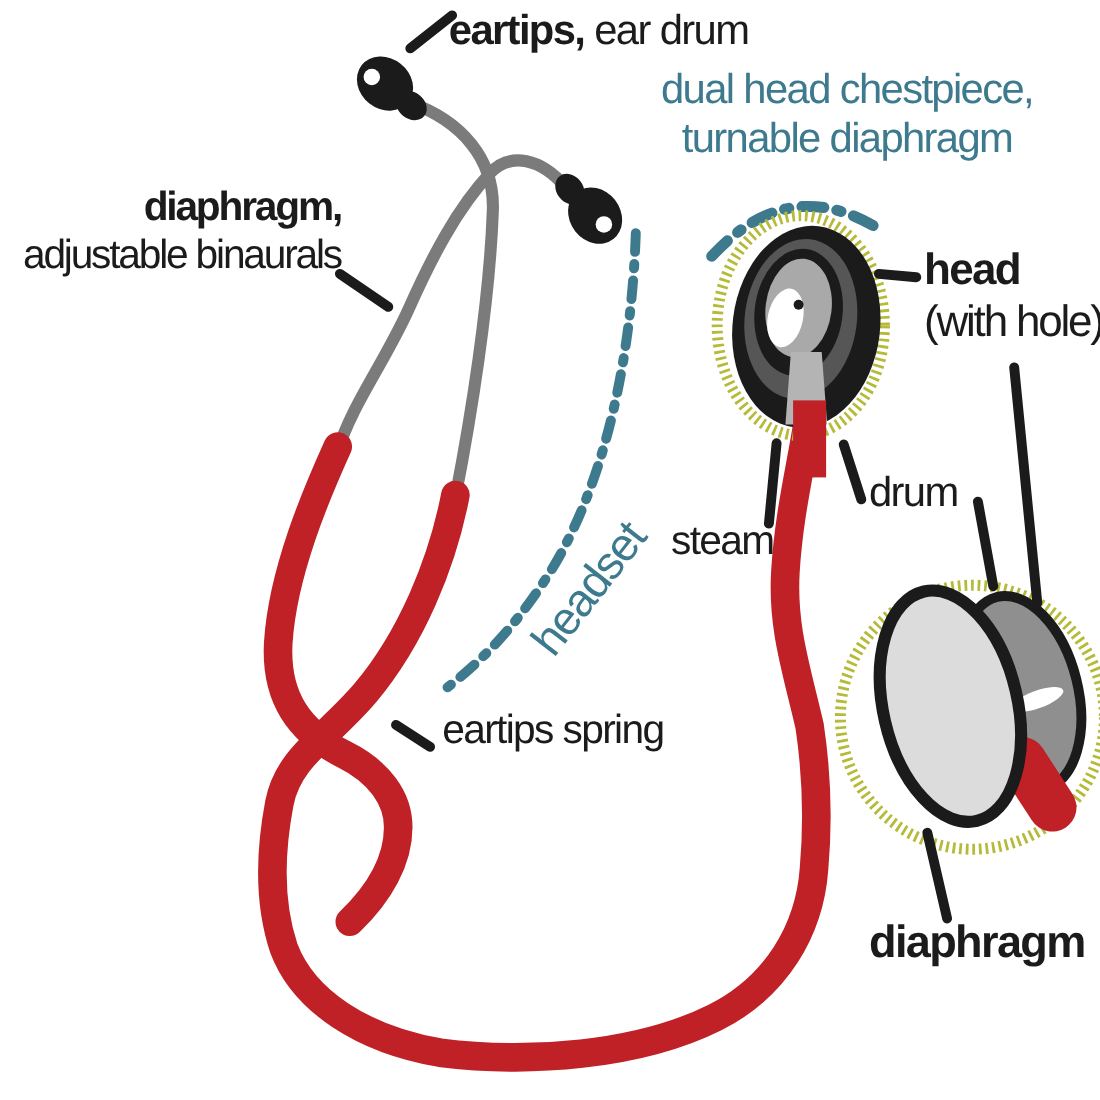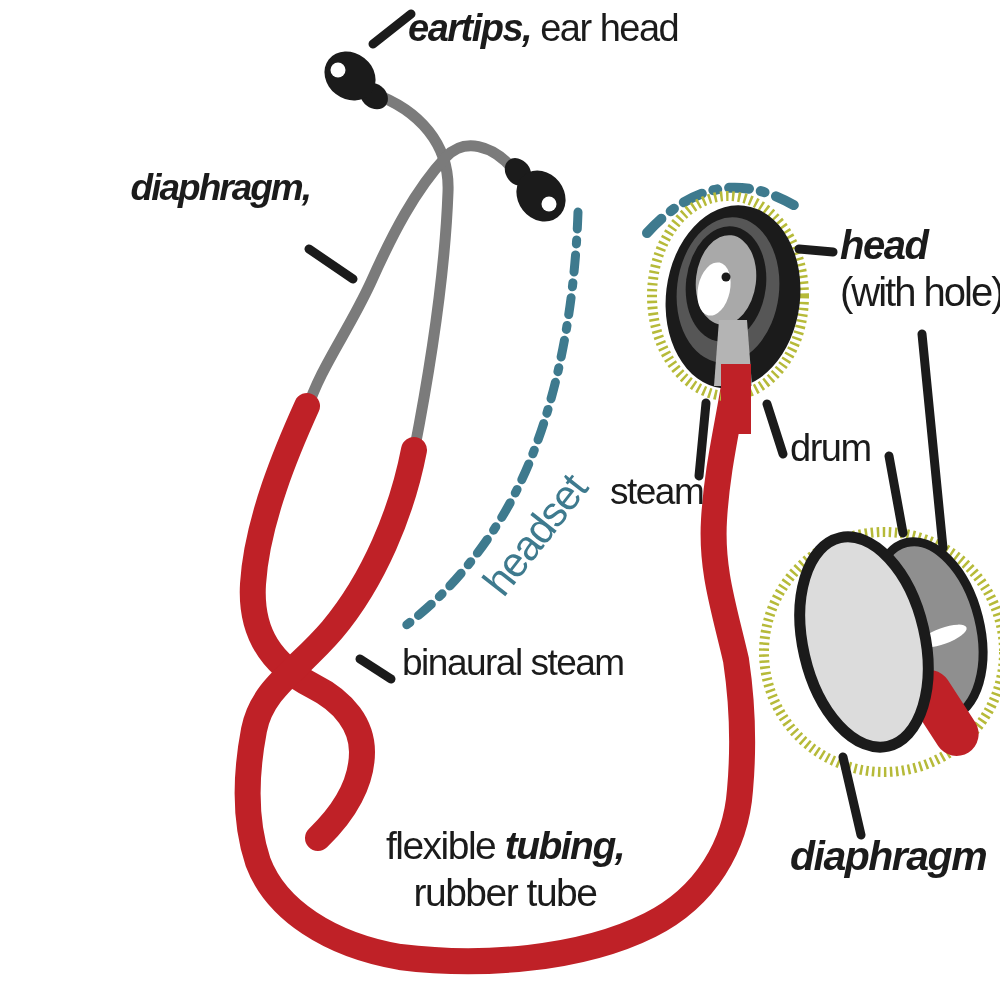--- a/index.html
+++ b/index.html
@@ -7,21 +7,21 @@
     --tube-gray:#7b7b7b; --stem-gray:#b4b4b4; --ring-dark-gray:#565656;
     --inner-gray:#a9a9a9; --disc-gray:#dcdcdc; --body-gray:#8f8f8f;
   }
   html,body{margin:0;padding:0;background:#fff;}
   #stage{
     position:relative;width:1000px;height:1000px;overflow:hidden;background:#fff;
     font-family:"Liberation Sans", sans-serif;color:var(--ink);
   }
   #art{position:absolute;left:0;top:0;}
   .label{position:absolute;white-space:nowrap;letter-spacing:-1.5px;line-height:1.08;}
-  .b{font-weight:700;font-style:italic;}
+  .b{font-weight:700;}
   .teal-text{color:var(--teal);}
   
   .f-ink{fill:var(--ink);} .f-red{fill:var(--red);} .f-white{fill:#fff;}
   .s-ink{stroke:var(--ink);fill:none;stroke-linecap:round;}
   .s-red{stroke:var(--red);fill:none;stroke-linecap:round;}
   .s-gray{stroke:var(--tube-gray);fill:none;stroke-linecap:round;}
   .s-teal{stroke:var(--teal);fill:none;stroke-linecap:round;}
   .tickring{stroke:var(--olive);fill:none;stroke-width:10;stroke-dasharray:2.5 3.5;}
 </style>
 </head>
@@ -77,43 +77,42 @@
     <path class="s-ink" stroke-width="9" d="M 799,249 L 833,252"></path>
     <path class="s-ink" stroke-width="9" d="M 922,334 L 943,548"></path>
     <path class="s-ink" stroke-width="9" d="M 706,403 L 699,476"></path>
     <path class="s-ink" stroke-width="9" d="M 767,404 L 783,454"></path>
     <path class="s-ink" stroke-width="9" d="M 889,456 L 903,533"></path>
     <path class="s-ink" stroke-width="9" d="M 843,757 L 861,835"></path>
     <path class="s-ink" stroke-width="9" d="M 360,659 L 391,679"></path>
   </svg>
 
   <div class="label" style="left:408px;top:8px;font-size:38px;">
-    <span class="b">eartips,</span><span> ear head</span>
+    <span class="b">eartips,</span><span> ear drum</span>
   </div>
 
+  <div class="label teal-text" style="left:560px;top:60px;width:420px;text-align:center;font-size:38px;line-height:44px;">
+    <div>dual head chestpiece,</div>
+    <div>turnable diaphragm</div>
+  </div>
 
   <div class="label" style="left:0px;top:166px;width:310px;text-align:right;font-size:37px;line-height:44px;letter-spacing:-2px;">
     <div class="b">diaphragm,</div>
+    <div>adjustable binaurals</div>
   </div>
 
   <div class="label" style="left:840px;top:224px;">
     <div class="b" style="font-size:40px;">head</div>
     <div style="font-size:40px;margin-top:4px;letter-spacing:-2px;">(with hole)</div>
   </div>
 
   <div class="label" style="left:790px;top:428px;font-size:38px;">drum</div>
 
   <div class="label" style="left:610px;top:472px;font-size:37px;">steam</div>
 
   <div class="label teal-text" style="left:535px;top:535px;font-size:42px;transform:translate(-50%,-50%) rotate(-52deg);">headset</div>
 
-  <div class="label" style="left:402px;top:643px;font-size:37px;">binaural steam</div>
+  <div class="label" style="left:402px;top:643px;font-size:37px;">eartips spring</div>
 
-  <div class="label" style="left:320px;top:822px;width:370px;text-align:center;font-size:39px;line-height:47px;">
-    <div>
-      <span>flexible </span><span class="b">tubing,</span>
-    </div>
-    <div>rubber tube</div>
-  </div>
 
   <div class="label b" style="left:790px;top:834px;font-size:41px;">diaphragm</div>
 
 </div>
 
 </body></html>

